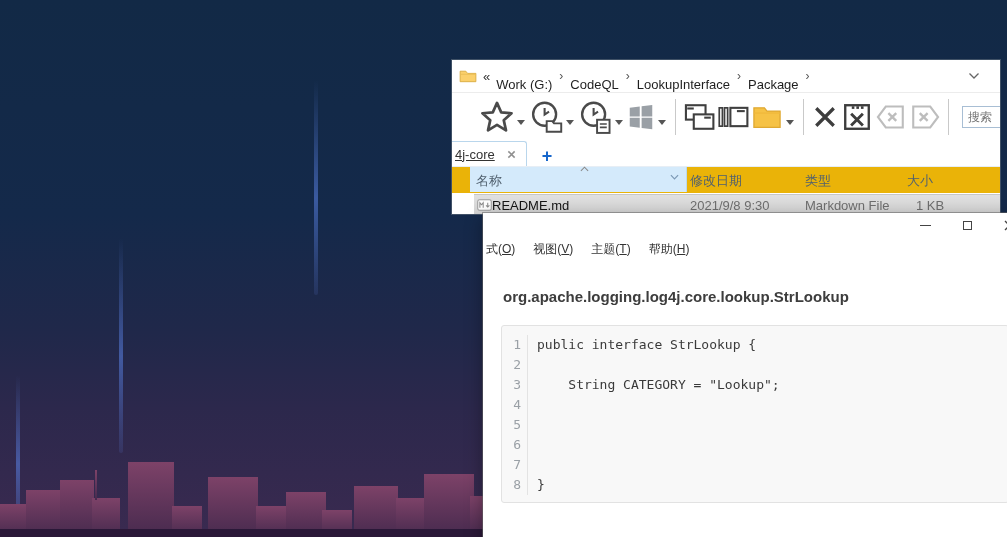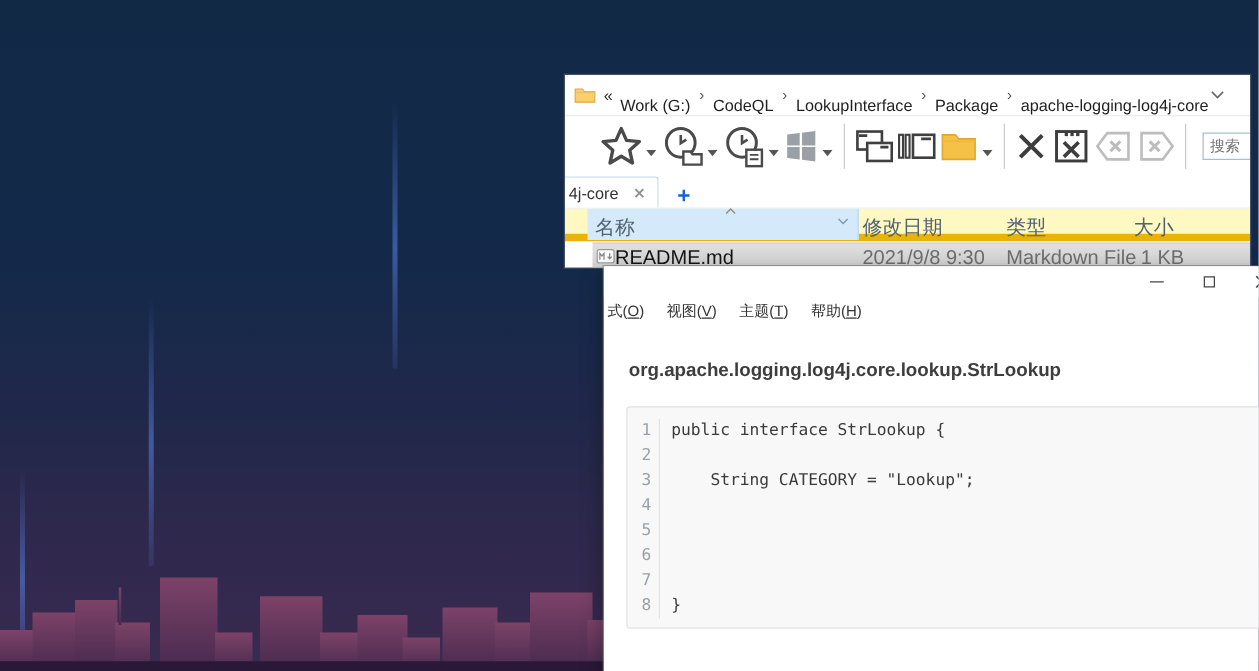--- a/index.html
+++ b/index.html
@@ -36,35 +36,35 @@
   .tb-arrow { width:0; height:0; border-left:4px solid transparent; border-right:4px solid transparent;
     border-top:5px solid #555; margin:10px 3px 0 2px; }
   .tb-sep { width:1px; height:36px; background:#c9c9c9; margin:0 6px; flex:none; }
   .search-box { margin-left:7px; width:76px; height:22px; border:1px solid #a8bed4;
     font-size:12px; color:#777; padding:2px 5px; font-family:"Liberation Sans",sans-serif; outline:none; }
 
   .tabstrip { position:absolute; left:0; top:80px; right:0; height:27px; background:#fff;
     border-bottom:1px solid #e7eef5; display:flex; align-items:flex-end; }
   .tab { height:25px; display:flex; align-items:center; padding:0 10px 0 3px;
     border:1px solid #b9d6ec; border-left:none; border-bottom:none; background:#fff;
-    font-size:13px; color:#333; border-radius:0 3px 0 0; }
+    font-size:13px; color:#333; border-radius:0 3px 0 0;text-decoration:underline; }
   .tab-close { margin-left:12px; display:flex; }
   .newtab-btn { color:#1666cb; font-weight:bold; font-size:18px; margin-left:15px; line-height:20px; }
 
   .listheader { position:absolute; left:0; top:107px; right:0; height:26px;
-    border-bottom:6px solid #eab308; font-size:16px; color:#51616f; background:#fef9c3; }
+    border-bottom:6px solid #eab308; font-size:13px; color:#51616f; background:#eab308; }
   .hdr-name-col { position:absolute; left:18px; top:0; width:217px; height:25px;
     background:#d4eafb; border-right:1px solid #bcd9ee; }
   .hdr-label { position:absolute; top:5px; }
   .sort-caret { position:absolute; left:110px; top:-1px; }
   .hdr-filter { position:absolute; left:220px; top:7px; }
 
   .filerow { position:absolute; left:22px; right:0; top:134px; height:21px;
     background:linear-gradient(#e0e0e0,#d2d2d2); border-top:1px solid #c6c6c6;
-    border-bottom:1px solid #bdbdbd; font-size:16px; }
+    border-bottom:1px solid #bdbdbd; font-size:13px; }
   .cell { position:absolute; top:3px; white-space:nowrap; }
   .cell-name { left:18px; color:#141414; }
   .cell-date { left:216px; color:#6e6e6e; }
   .cell-type { left:331px; color:#6e6e6e; }
   .cell-size { left:426px; width:60px; text-align:center; color:#6e6e6e; }
   .file-icon { position:absolute; left:3px; top:4px; }
 
   
   .editor { position:absolute; left:452px; top:213px; width:545px; height:395px;
     background:#fff; border-radius:0 10px 10px 0; overflow:hidden;
@@ -156,21 +156,20 @@
       </svg>
       <span class="crumb-overflow">«</span>
       <span class="crumb-item">Work (G:)</span>
       <span class="crumb-sep">›</span>
       <span class="crumb-item">CodeQL</span>
       <span class="crumb-sep">›</span>
       <span class="crumb-item">LookupInterface</span>
       <span class="crumb-sep">›</span>
       <span class="crumb-item">Package</span>
       <span class="crumb-sep">›</span>
-      <span class="crumb-item">apache-logging-log4j-core</span>
       <span class="crumb-chevron">
         <svg width="12" height="8" viewBox="0 0 12 8">
           <path d="M1.5 1.5 L6 6 L10.5 1.5" fill="none" stroke="#666" stroke-width="1.3"></path>
         </svg>
       </span>
     </div>
 
     <div class="toolbar">
       <span class="tbtn" style="margin-left:-11px">
         <svg width="36" height="36" viewBox="0 0 24 24">

